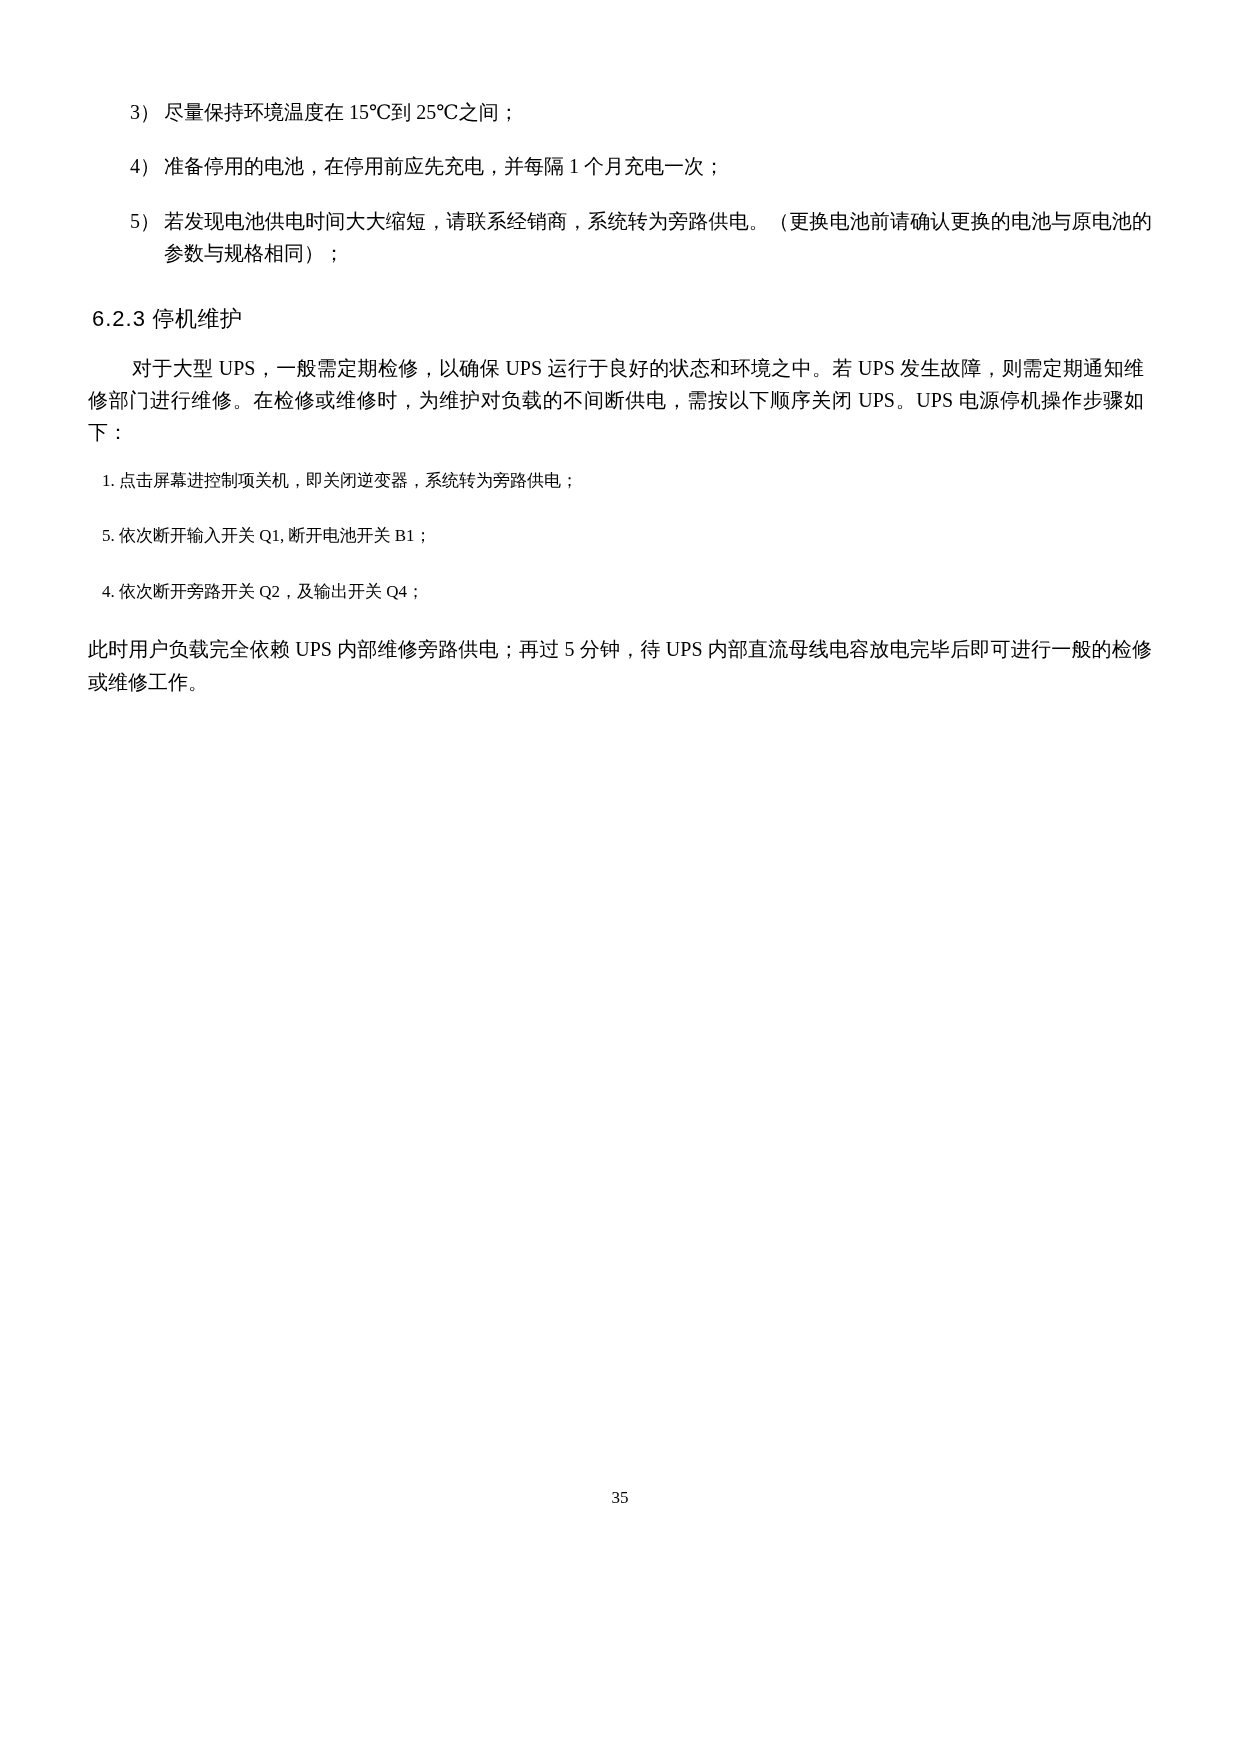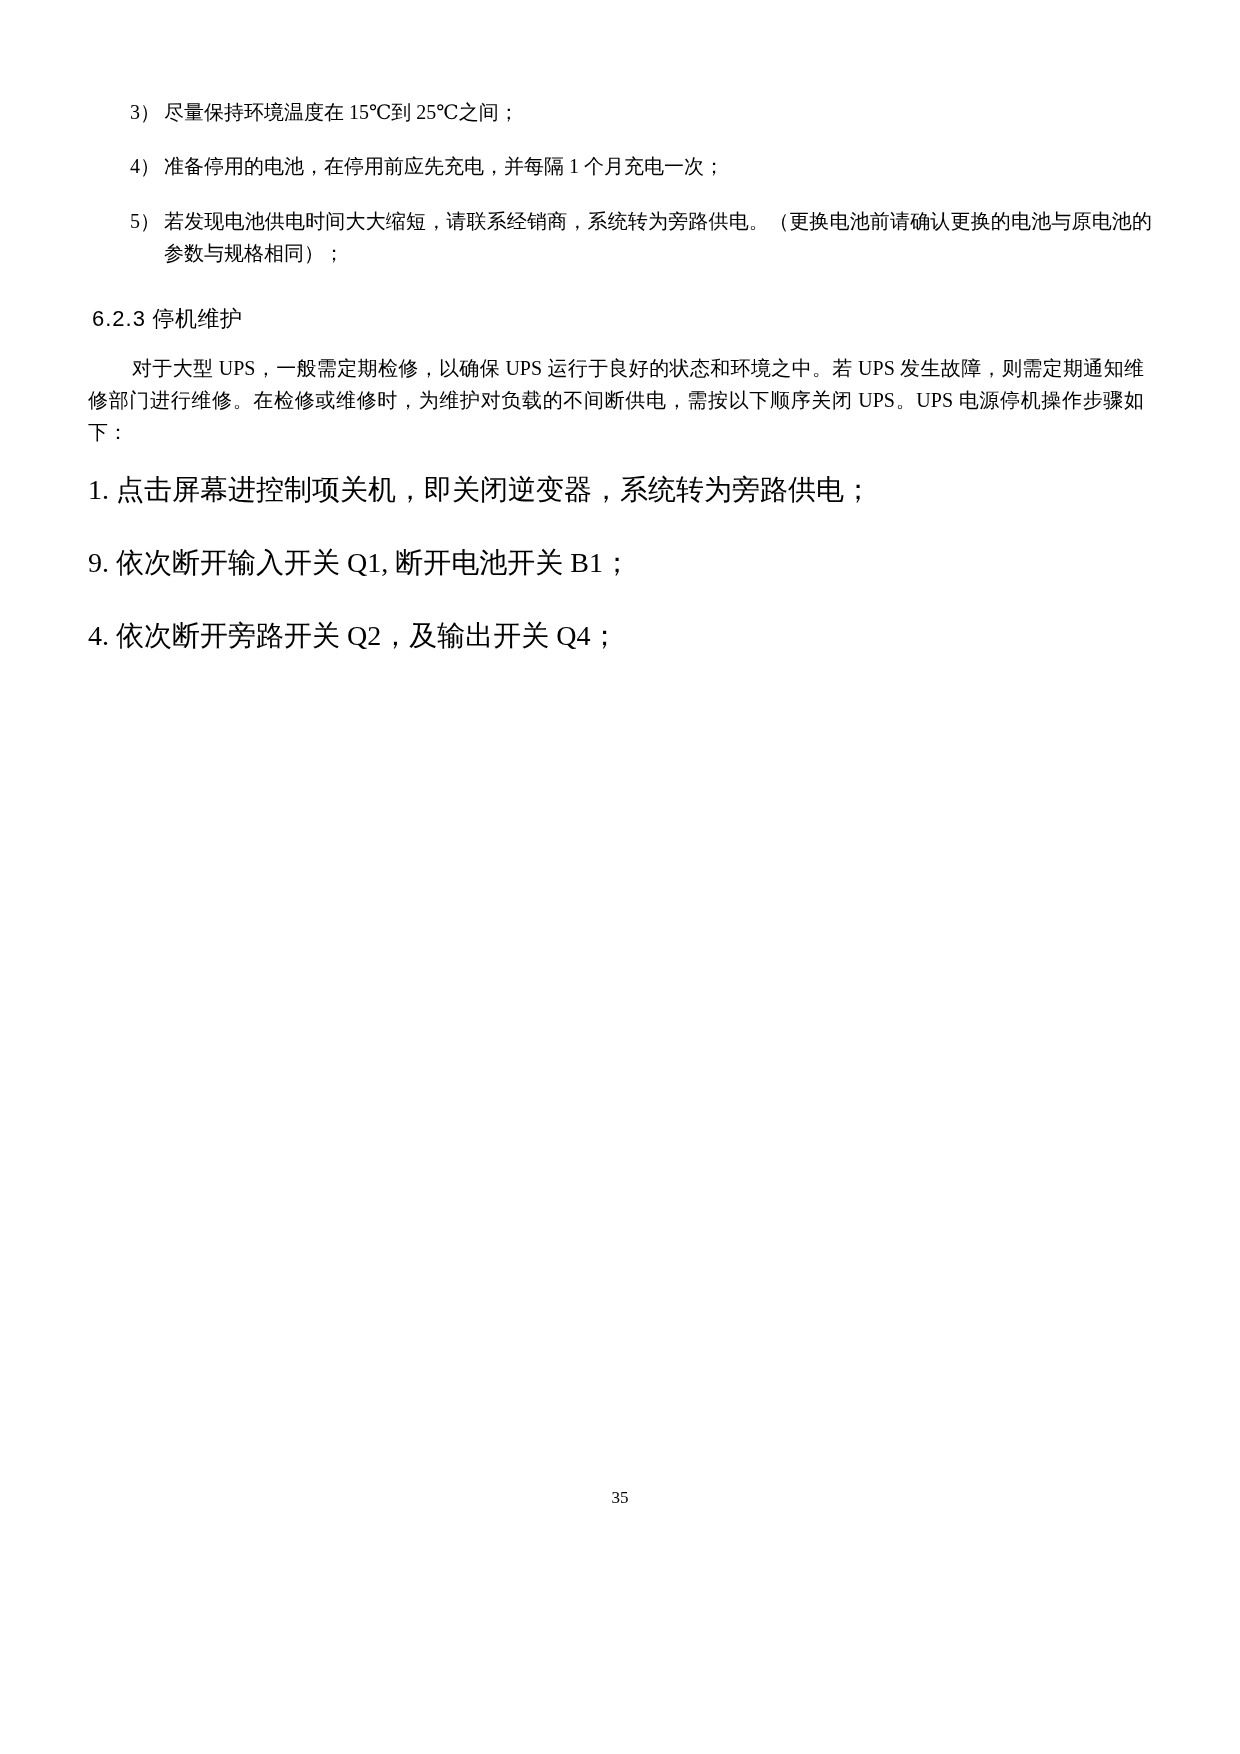--- a/index.html
+++ b/index.html
@@ -52,23 +52,23 @@
   p.para {
     font-size: 20px;
     line-height: 1.62;
     margin: 0 8px 18px 0;
     text-align: justify;
   }
   p.para.indent {
     text-indent: 44px;
   }
   p.step {
-    font-size: 28px;
+    font-size: 17px;
     line-height: 1.62;
-    margin: 0 0 28px 0;
+    margin: 0 0 28px 14px;
     text-align: justify;
   }
   p.closing {
     font-size: 20px;
     line-height: 1.62;
     margin: 0;
     text-align: justify;
   }
   .page-number {
     position: absolute;
@@ -102,20 +102,21 @@
     </div>
 
     <h2 class="section-heading">
       <span class="num">6.2.3</span>
       <span>停机维护</span>
     </h2>
 
     <p class="para indent">对于大型 UPS，一般需定期检修，以确保 UPS 运行于良好的状态和环境之中。若 UPS 发生故障，则需定期通知维修部门进行维修。在检修或维修时，为维护对负载的不间断供电，需按以下顺序关闭 UPS。UPS 电源停机操作步骤如下：</p>
 
     <p class="step">1. 点击屏幕进控制项关机，即关闭逆变器，系统转为旁路供电；</p>
-    <p class="step">9. 依次断开输入开关 Q1, 断开电池开关 B1；</p>
+    <p class="step">5. 依次断开输入开关 Q1, 断开电池开关 B1；</p>
     <p class="step">4. 依次断开旁路开关 Q2，及输出开关 Q4；</p>
 
+    <p class="closing">此时用户负载完全依赖 UPS 内部维修旁路供电；再过 5 分钟，待 UPS 内部直流母线电容放电完毕后即可进行一般的检修或维修工作。</p>
 
   </div>
 
   <div class="page-number">35</div>
 </div>
 
 </body></html>

